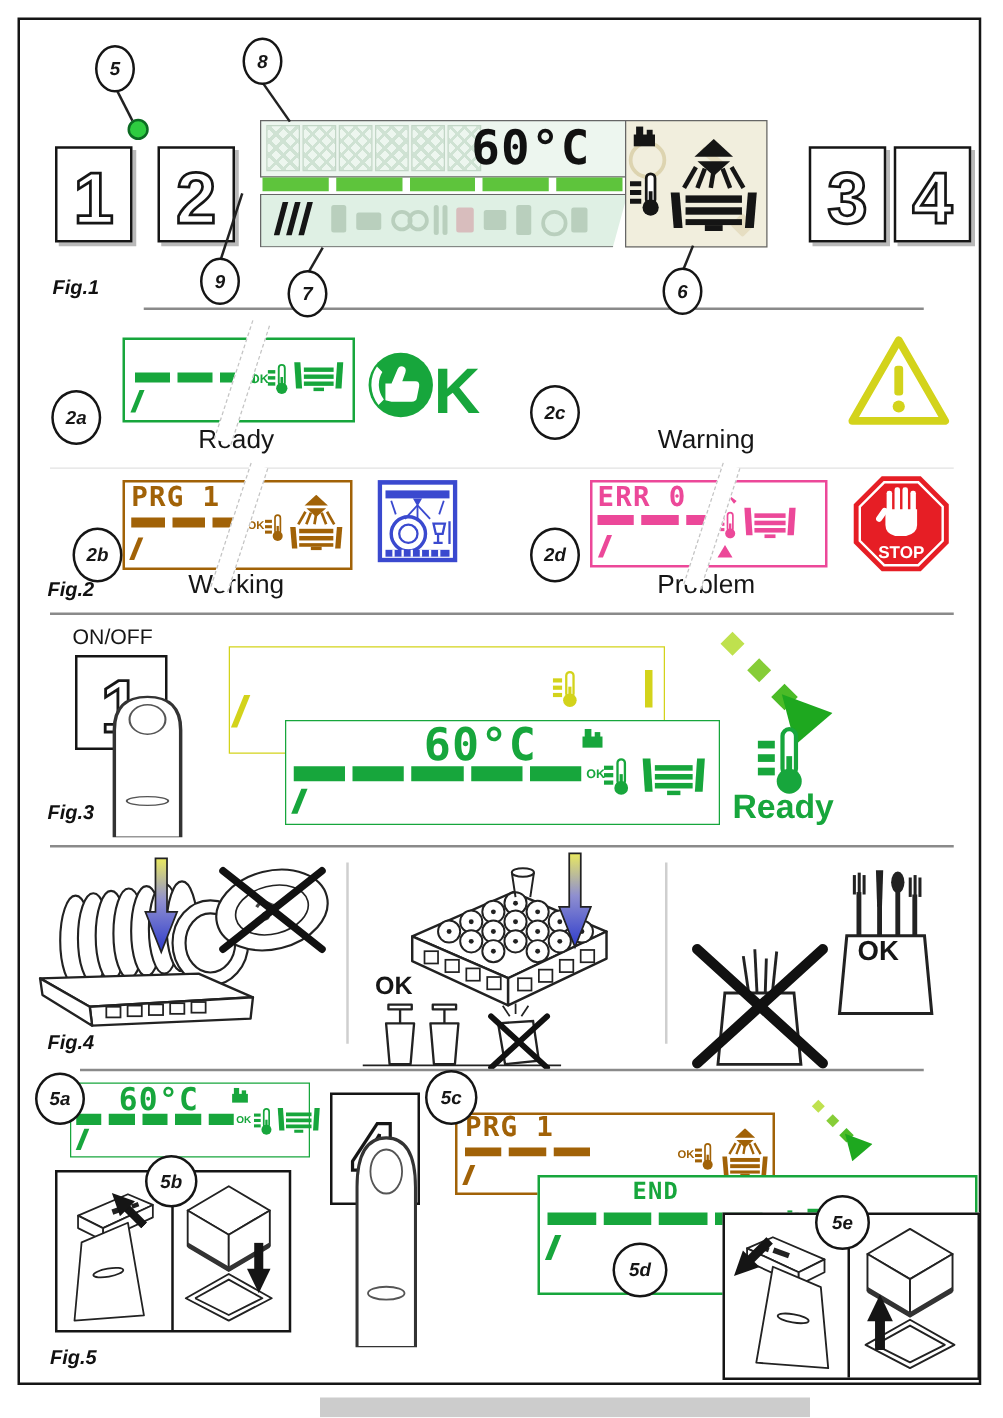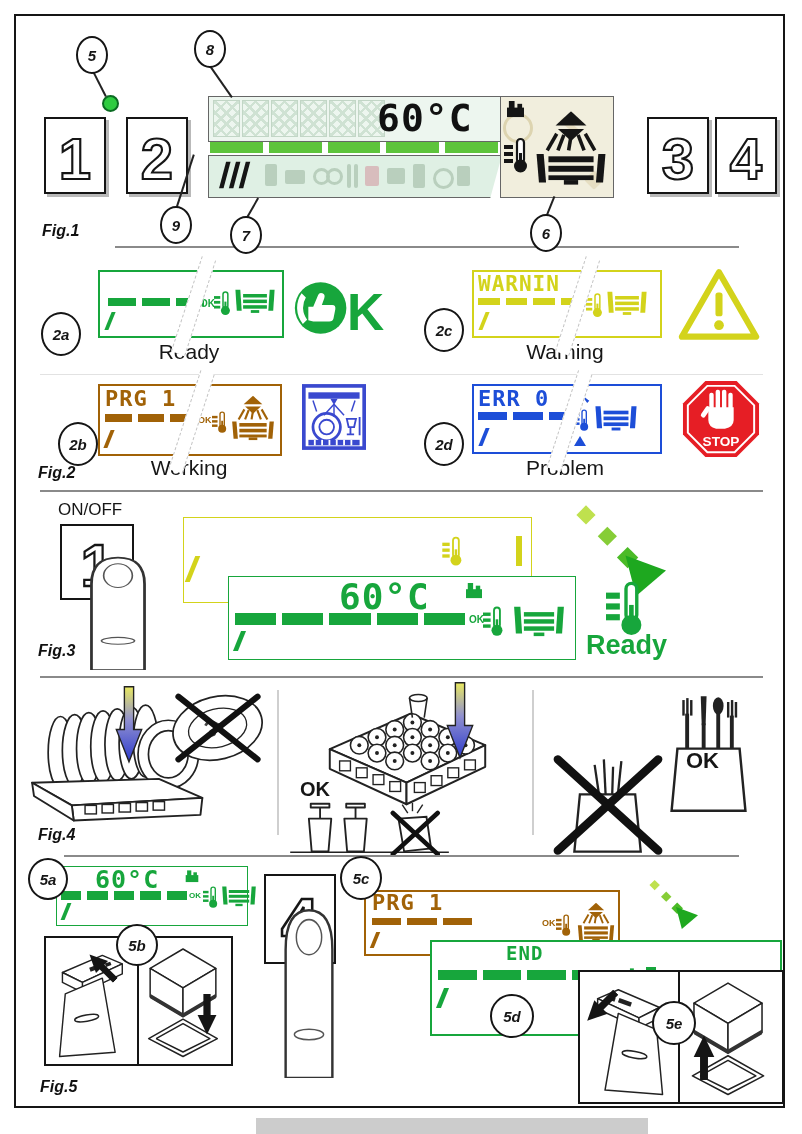--- a/index.html
+++ b/index.html
@@ -8,21 +8,21 @@
   .frame{position:absolute;left:14px;top:14px;width:767px;height:1090px;border:2.5px solid #151515}
   .abs{position:absolute}
   .callout{position:absolute;background:#fff;border:2px solid #151515;border-radius:50%;
            display:flex;align-items:center;justify-content:center;
            font-style:italic;font-weight:bold;font-size:15px;z-index:6}
   .btn{position:absolute;background:#fff;border:2.5px solid #151515;box-shadow:3px 3px 0 #b9b9b9}
   .digit{width:100%;height:100%;display:block}
   .digit text{font-family:"Liberation Sans",sans-serif;font-size:58px;font-weight:bold;
               fill:#fff;stroke:#161616;stroke-width:2.2px;text-anchor:middle}
   .lcd{position:absolute;background:#fff;border:2px solid currentColor;overflow:visible}
-  .green{color:#17a63c}.yellow{color:#d3d31b}.blue{color:#a16207}.red{color:#1d4ed8}
+  .green{color:#17a63c}.yellow{color:#d3d31b}.blue{color:#a16207}.red{color:#ec4899}
   .segtxt{position:absolute;font-family:"DejaVu Sans Mono",monospace;font-weight:bold;
           letter-spacing:1px;white-space:nowrap;line-height:1;color:currentColor}
   .bar{position:absolute;display:flex;gap:6px}
   .bar i{flex:1;background:currentColor;display:block}
   .oktxt{position:absolute;font-weight:bold;line-height:1;color:currentColor}
   .slash{position:absolute;background:currentColor;transform:skewX(-22deg)}
   .break{position:absolute;top:-16px;bottom:-20px;width:13px;background:#fff;
          border-left:1.5px dashed #c4c4c4;border-right:1.5px dashed #c4c4c4;
          transform:rotate(18deg);z-index:3}
   .cap{position:absolute;font-size:21px;color:#161616;text-align:center}
@@ -267,37 +267,20 @@
     <circle cx="45" cy="46" r="42" fill="#17a63c"></circle>
     <path d="M14,22 a42,42 0 0 0 2,50 l7,-7 a32,32 0 0 1 -2,-36 z" fill="#fff"></path>
     <path d="M25,66 V44 h8 l8,-19 q2,-5 7,-3 q5,2 3,8 l-4,11 h17 q6,0 5,7 l-3,15 q-1,5 -7,5 H33 z" fill="#fff"></path>
     <text x="88" y="82" font-size="84" font-weight="bold" fill="#17a63c" font-family="Liberation Sans, sans-serif">K</text>
   </svg>
   <div class="cap" style="left:129px;top:340px;width:120px">Ready</div>
 
   <div class="callout" style="left:424px;top:308px;width:36px;height:40px">
       <span>2c</span>
     </div>
-  <div class="lcd yellow" style="left:472px;top:270px;width:186px;height:64px">
-    <span class="segtxt" style="left:4px;top:2px;font-size:21px">WARNIN</span>
-    <div class="bar" style="left:4px;top:26px;width:104px;height:7px">
-        <i></i>
-        <i></i>
-        <i></i>
-        <i></i>
-      </div>
-    <svg class="ic" style="left:112px;top:20px;width:18px;height:26px" viewBox="0 0 26 36">
-        <use href="#thermo"></use>
-      </svg>
-    <svg class="ic" style="left:132px;top:18px;width:42px;height:26px" viewBox="0 0 60 36">
-        <use href="#basket"></use>
-      </svg>
-    <span class="slash" style="left:8px;top:40px;width:4px;height:18px"></span>
-    <div class="break" style="left:96px"></div>
-  </div>
   <svg class="abs" style="left:678px;top:266px;width:82px;height:76px" viewBox="0 0 92 86">
     <path d="M46,7 L88,80 H4 Z" fill="none" stroke="#d3d31b" stroke-width="7" stroke-linejoin="round"></path>
     <rect x="42" y="30" width="8" height="27" rx="3" fill="#d3d31b"></rect>
     <circle cx="46" cy="67" r="5.5" fill="#d3d31b"></circle>
   </svg>
   <div class="cap" style="left:505px;top:340px;width:120px">Warning</div>
 
   <div class="abs" style="left:40px;top:374px;width:723px;height:1px;background:#e2e2e2"></div>
 
   <div class="callout" style="left:58px;top:422px;width:36px;height:40px">
@@ -701,20 +684,20 @@
     <svg class="abs" style="left:8px;top:14px;width:26px;height:42px;transform:rotate(45deg)" viewBox="0 0 30 58">
         <use href="#blackarrow"></use>
       </svg>
     <svg class="abs" style="left:104px;top:8px;width:88px;height:116px" viewBox="0 0 100 150">
         <use href="#cube"></use>
       </svg>
     <svg class="abs" style="left:112px;top:62px;width:24px;height:46px;transform:rotate(180deg)" viewBox="0 0 30 58">
         <use href="#blackarrow"></use>
       </svg>
   </div>
-  <div class="callout" style="left:652px;top:1001px;width:40px;height:40px;z-index:6">
+  <div class="callout" style="left:652px;top:956px;width:40px;height:40px;z-index:6">
       <span>5e</span>
     </div>
 
   <div class="figlab" style="left:40px;top:1078px">Fig.5</div>
 
   <div class="abs" style="left:256px;top:1118px;width:392px;height:16px;background:#cccccc"></div>
 </div>
 
 </body></html>

